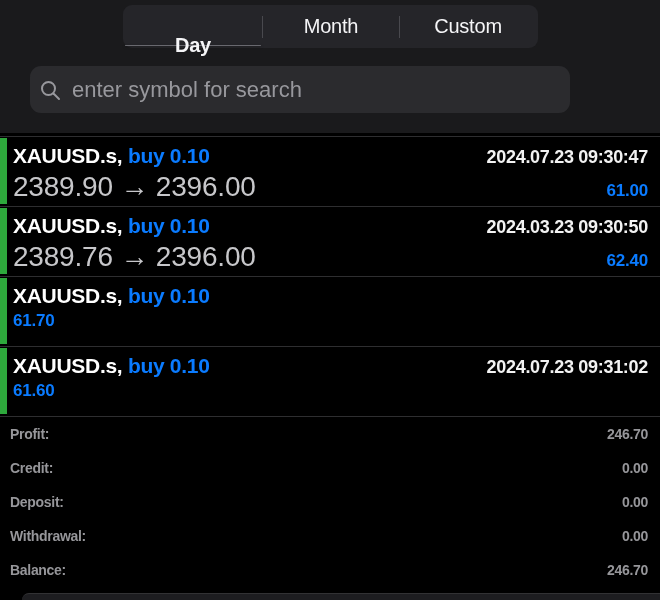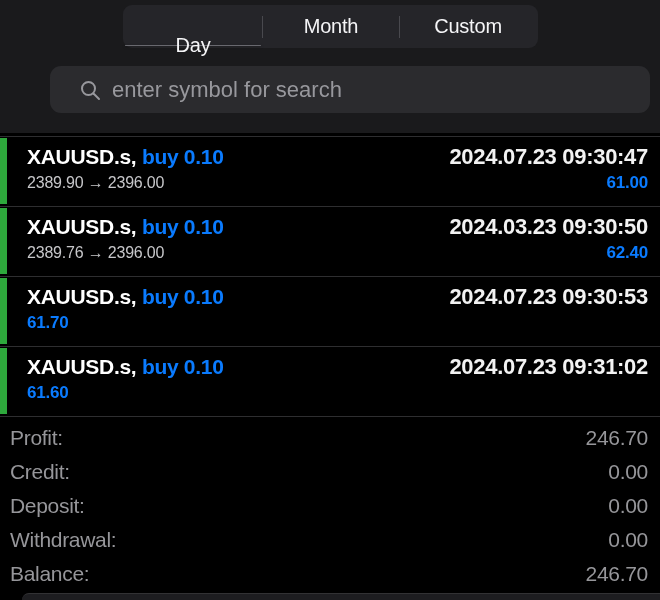--- a/index.html
+++ b/index.html
@@ -7,49 +7,49 @@
   body { font-family: "Liberation Sans", sans-serif; -webkit-font-smoothing: antialiased; }
   .app { position: relative; width: 660px; height: 600px; background: #000; }
 
   
   .header { position: absolute; top: 0; left: 0; right: 0; height: 133px; background: var(--header-bg); }
   .segmented { position: absolute; left: 123px; top: 5px; width: 415px; height: 43px;
                background: var(--segment-bg); border-radius: 9px; display: flex; align-items: stretch; padding: 2px; }
   .segment { flex: 1; display: flex; align-items: center; justify-content: center;
              color: #f5f5f7; font-size: 20px; letter-spacing: -0.2px; border-radius: 7px;
              cursor: default; white-space: nowrap; }
-  .segment.selected { background: var(--segment-selected-bg); font-weight: 400;
+  .segment.selected { background: var(--segment-selected-bg); font-weight: 700;
                       box-shadow: 0 1px 3px rgba(0,0,0,0.35); margin-top: 38px; }
   .seg-divider { width: 1px; align-self: center; height: 22px; background: var(--segment-divider); }
   .seg-divider.hidden { background: transparent; }
 
-  .search-wrap { position: absolute; left: 30px; top: 66px; width: 600px; height: 47px;
-                 background: var(--search-bg); border-radius: 11px; display: flex; align-items: center; padding: 0 28px; margin-left: 20px; }
+  .search-wrap { position: absolute; left: 30px; top: 66px; width: 540px; height: 47px;
+                 background: var(--search-bg); border-radius: 11px; display: flex; align-items: center; padding: 0 8px; }
   .search-icon { width: 24px; height: 24px; margin-right: 10px; flex: 0 0 auto; }
   .search-input { flex: 1; background: transparent; border: none; outline: none;
                   font-family: "Liberation Sans", sans-serif; font-size: 22px; color: #e8e8ea; }
   .search-input::placeholder { color: var(--placeholder-gray); opacity: 1; }
 
   
   .list { position: absolute; top: 136px; left: 0; right: 0; border-top: 1px solid var(--separator); }
   .deal-row { position: relative; height: 70px; background: #000; border-bottom: 1px solid var(--separator);
               padding: 7px 12px 0 13px; }
   .deal-bar { position: absolute; left: 0; top: 1px; bottom: 2px; width: 7px; background: var(--profit-green-bar); }
-  .deal-line { display: flex; justify-content: space-between; align-items: baseline; margin-left: 14px; }
+  .deal-line { display: flex; justify-content: space-between; align-items: baseline; }
   .deal-symbol { font-size: 21px; font-weight: 700; color: #ffffff; letter-spacing: -0.3px; white-space: nowrap; }
   .deal-side { color: var(--accent-blue); }
-  .deal-time { font-size: 22px; font-weight: 700; color: #f2f2f2; letter-spacing: -0.3px; }
+  .deal-time { font-size: 18px; font-weight: 700; color: #f2f2f2; letter-spacing: -0.3px; }
   .deal-line2 { margin-top: 3px; }
-  .deal-prices { font-size: 16px; color: var(--price-gray); letter-spacing: -0.2px; }
+  .deal-prices { font-size: 28px; color: var(--price-gray); letter-spacing: -0.2px; }
   .deal-profit { font-size: 17px; font-weight: 700; color: var(--accent-blue); letter-spacing: -0.2px; }
 
   
   .summary { position: absolute; top: 424px; left: 0; right: 0; padding: 2px 12px 0 10px; }
   .summary-row { display: flex; justify-content: space-between; align-items: baseline; height: 34px;
-                 font-size: 21px; font-weight: 400; color: var(--summary-gray); letter-spacing: -0.3px; }
+                 font-size: 14px; font-weight: 700; color: var(--summary-gray); letter-spacing: -0.3px; }
 
   
   .bottom-strip { position: absolute; left: 22px; right: 0; bottom: 0; height: 7px;
                   background: #1d1d20; border-top: 1px solid #323234; border-top-left-radius: 8px; }
 </style>
 </head>
 <body>
 
 <div class="app">
 
@@ -95,21 +95,20 @@
       <div class="deal-line deal-line2">
         <div class="deal-prices"><span>2389.76</span> <span>→</span> <span>2396.00</span></div>
         <div class="deal-profit">62.40</div>
       </div>
     </div>
 
     <div class="deal-row">
       <div class="deal-bar"></div>
       <div class="deal-line">
         <div class="deal-symbol"><span>XAUUSD.s,</span> <span class="deal-side">buy 0.10</span></div>
-        <div class="deal-time">2024.07.23 09:30:53</div>
       </div>
       <div class="deal-line deal-line2">
         <div class="deal-profit">61.70</div>
       </div>
     </div>
 
     <div class="deal-row">
       <div class="deal-bar"></div>
       <div class="deal-line">
         <div class="deal-symbol"><span>XAUUSD.s,</span> <span class="deal-side">buy 0.10</span></div>

